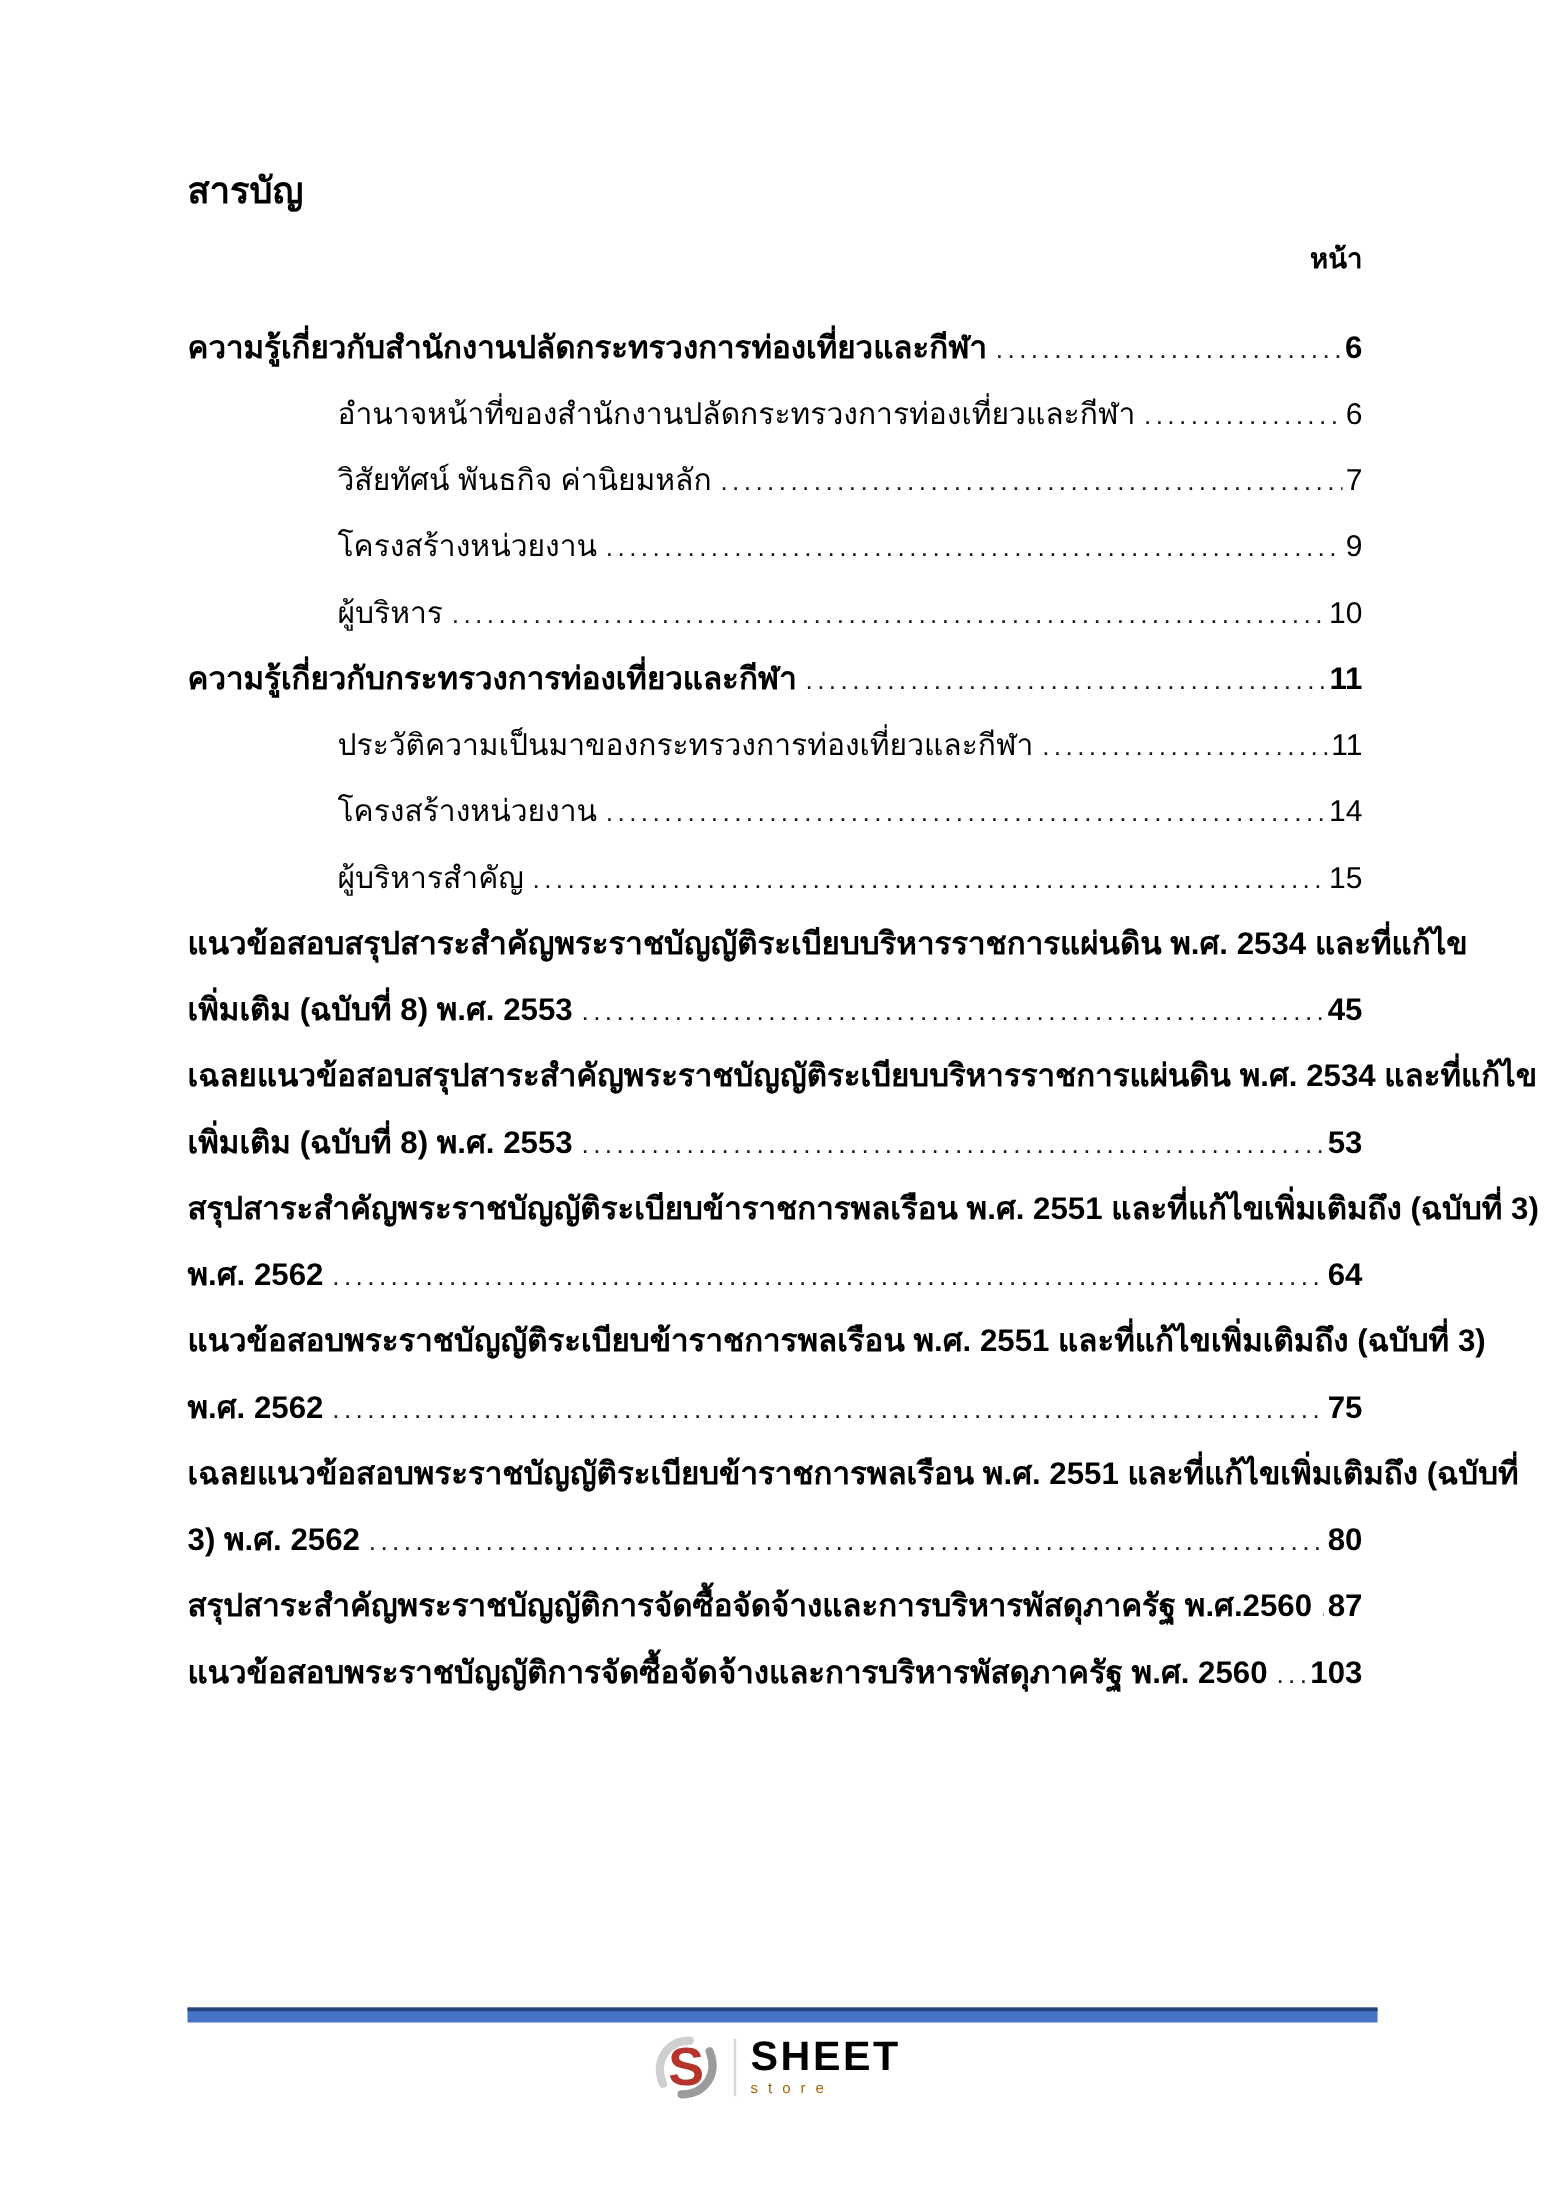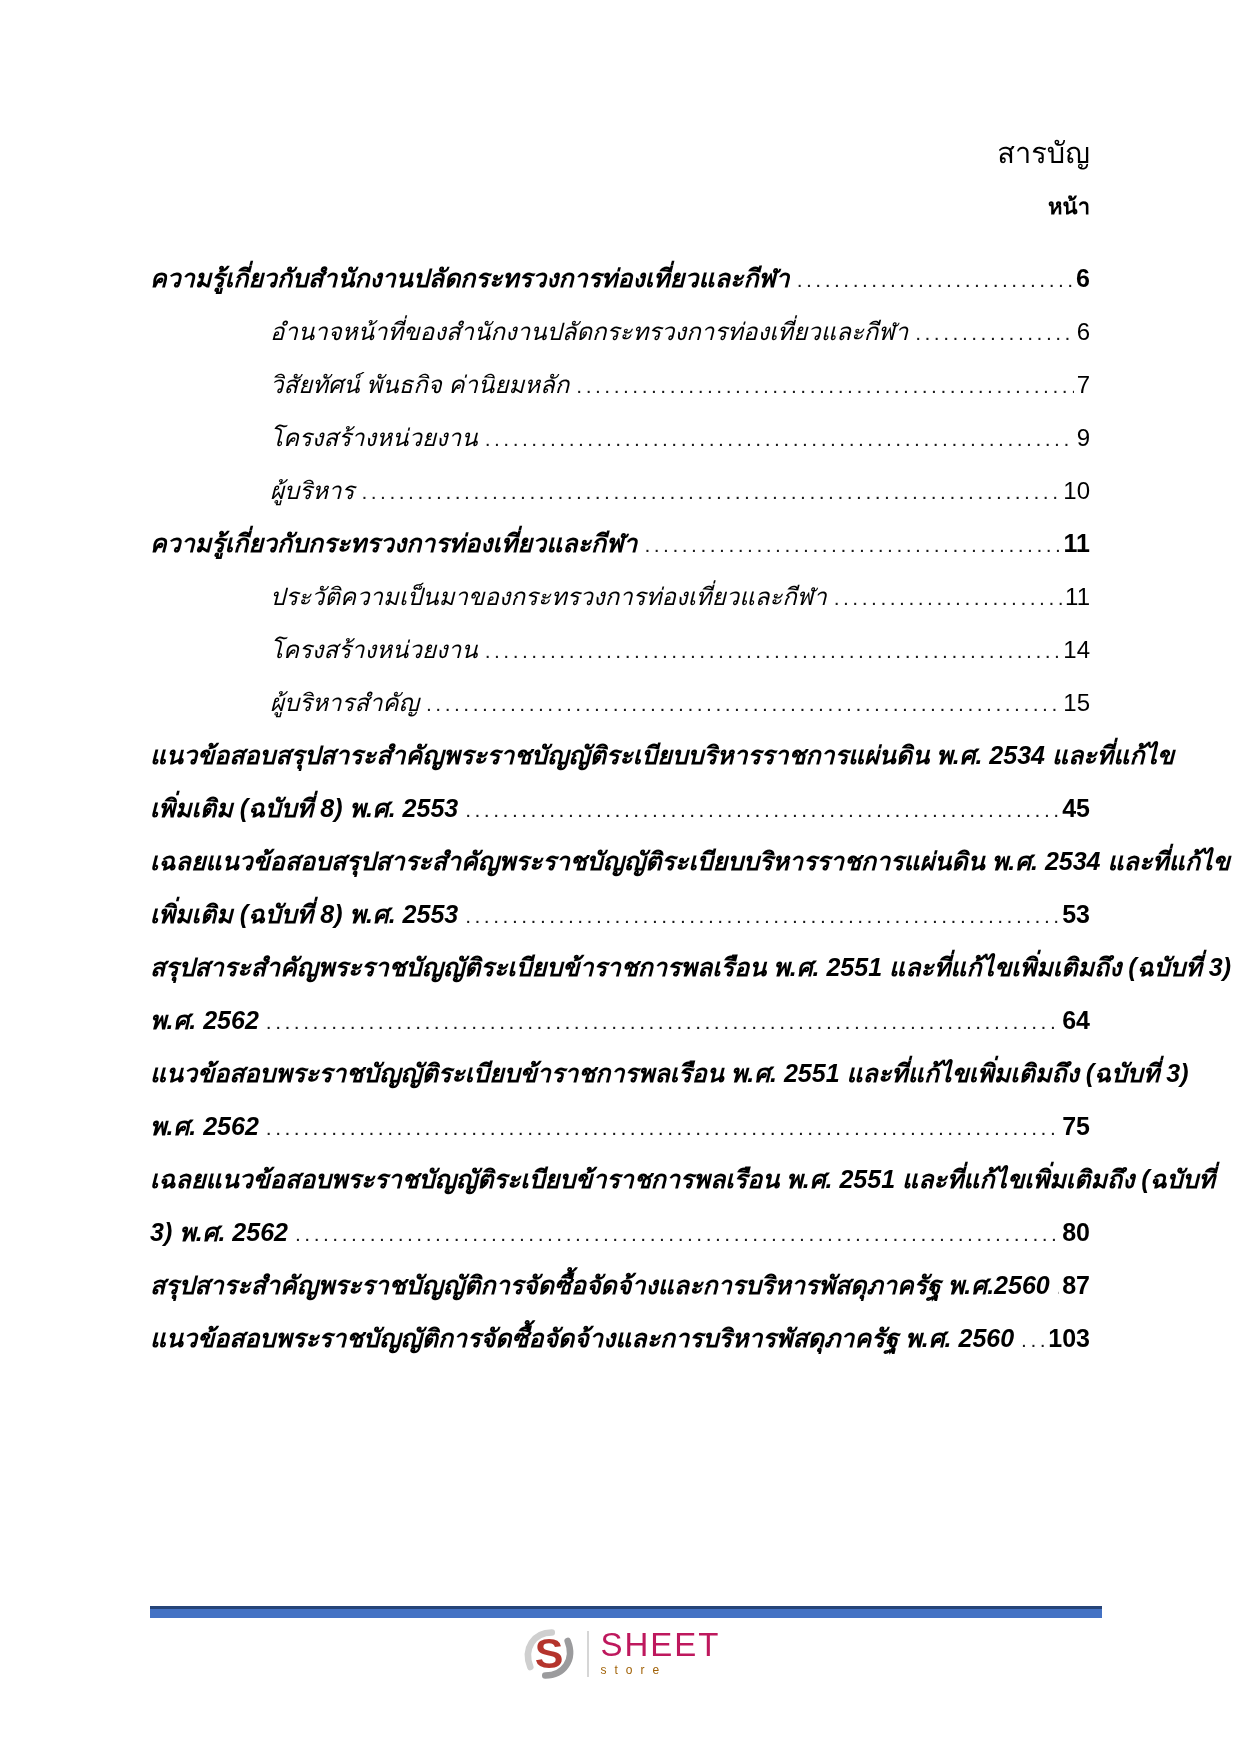--- a/index.html
+++ b/index.html
@@ -13,23 +13,23 @@
     color: #000;
     overflow: hidden;
     box-sizing: border-box;
   }
   .content {
     padding: 134px 151px 0 150px;
     box-sizing: border-box;
   }
   .doc-title {
     margin: 0;
-    text-align: right;
+    text-align: left;
     font-size: 29px;
-    font-weight: 400;
+    font-weight: 700;
     line-height: 38px;
     color: #000;
   }
   .page-col-label {
     margin-top: 16px;
     text-align: right;
     font-size: 22px;
     font-weight: 700;
     line-height: 38px;
   }
@@ -40,21 +40,21 @@
     align-items: baseline;
     height: 53px;
     line-height: 53px;
     white-space: nowrap;
   }
   .toc-entry.lv1 .toc-text,
   .toc-entry.lv1 .page-num { font-size: 25px; font-weight: 700; }
   .toc-entry.lv2 .toc-text,
   .toc-entry.lv2 .page-num { font-size: 24px; font-weight: 400; }
   .toc-entry.lv2 .toc-line { padding-left: 120px; justify-content: center; }
-  .toc-text { flex: 0 0 auto; font-style: italic; }
+  .toc-text { flex: 0 0 auto; }
   .leader {
     flex: 1 1 auto;
     overflow: hidden;
     white-space: nowrap;
     margin: 0 3px 0 7px;
     font-size: 21px;
     font-weight: 400;
     letter-spacing: 3.5px;
     color: #1a1a1a;
   }
@@ -83,23 +83,23 @@
   .logo-icon { width: 56px; height: 56px; }
   .logo-divider {
     width: 2px;
     height: 46px;
     background: #d6d6d6;
     margin: 0 12px 0 10px;
   }
   .logo-textblock { display: flex; flex-direction: column; justify-content: center; }
   .logo-brand {
     font-size: 33px;
-    font-weight: 400;
+    font-weight: 700;
     letter-spacing: 2px;
-    color: #be185d;
+    color: #000000;
     line-height: 32px;
   }
   .logo-sub {
     font-size: 12px;
     font-weight: 400;
     letter-spacing: 8px;
     color: #a16207;
     line-height: 18px;
   }
 </style>

